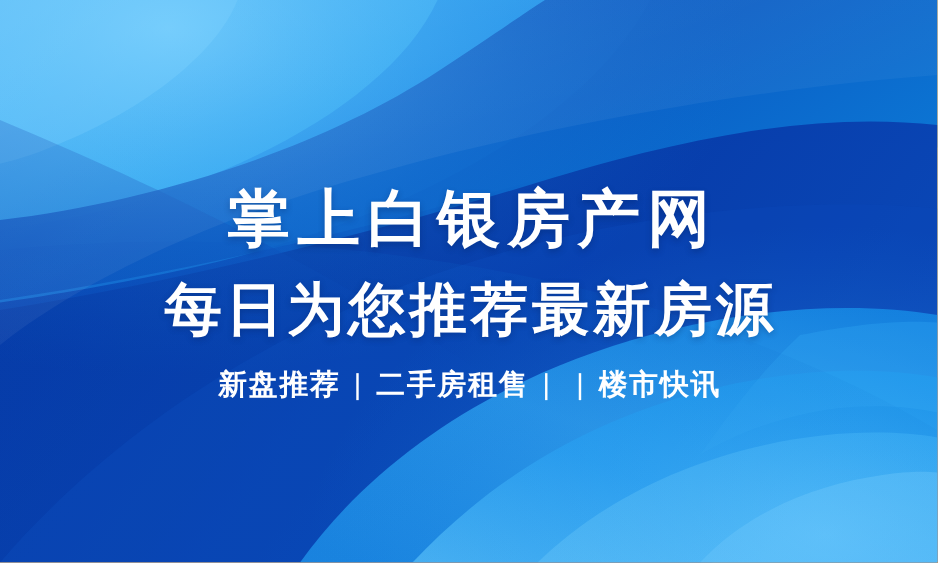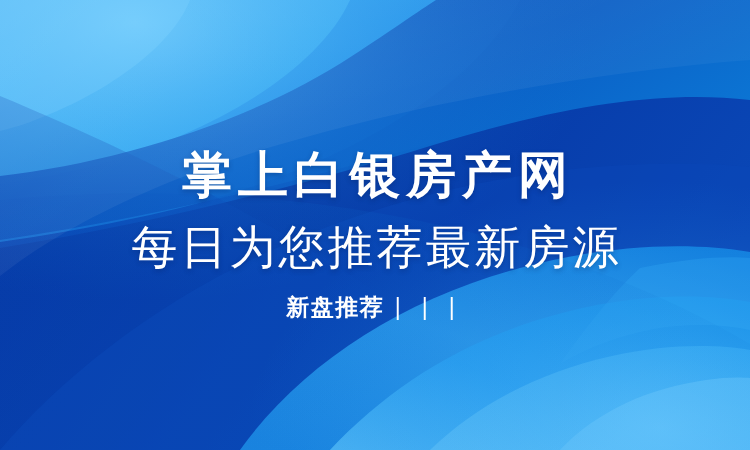--- a/index.html
+++ b/index.html
@@ -40,21 +40,21 @@
     color: #ffffff;
     letter-spacing: 6px;
     text-indent: 6px;
     white-space: nowrap;
     text-shadow: 0 2px 5px rgba(0, 25, 80, 0.30);
   }
   .title-sub {
     margin-top: 20px;
     font-size: 46px;
     line-height: 50px;
-    font-weight: normal;
+    font-weight: bold;
     color: #ffffff;
     letter-spacing: 3px;
     text-indent: 3px;
     white-space: nowrap;
     text-shadow: 0 2px 5px rgba(0, 25, 80, 0.30);
   }
   .title-tags {
     margin-top: 22px;
     font-size: 23px;
     line-height: 26px;
@@ -177,18 +177,20 @@
 
   <div class="content">
 
     <div class="title-main">掌上白银房产网</div>
 
     <div class="title-sub">每日为您推荐最新房源</div>
 
     <div class="title-tags">
       <span>新盘推荐</span>
       <span class="tag-sep">|</span>
+      <span>二手房租售</span>
       <span class="tag-sep">|</span>
       <span class="tag-sep">|</span>
+      <span>楼市快讯</span>
     </div>
 
   </div>
 </div>
 
 </body></html>

